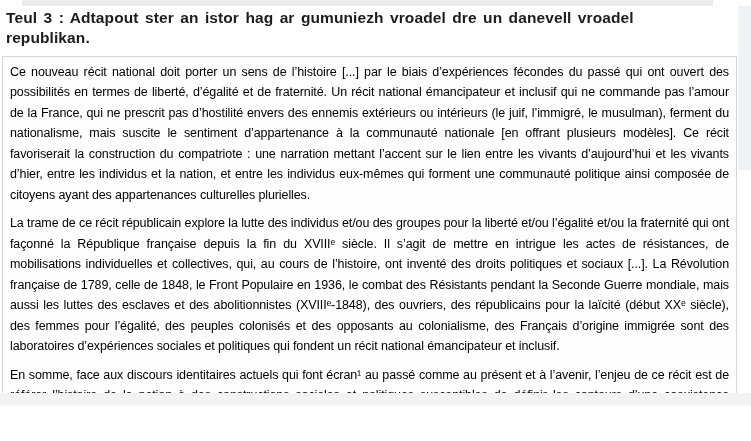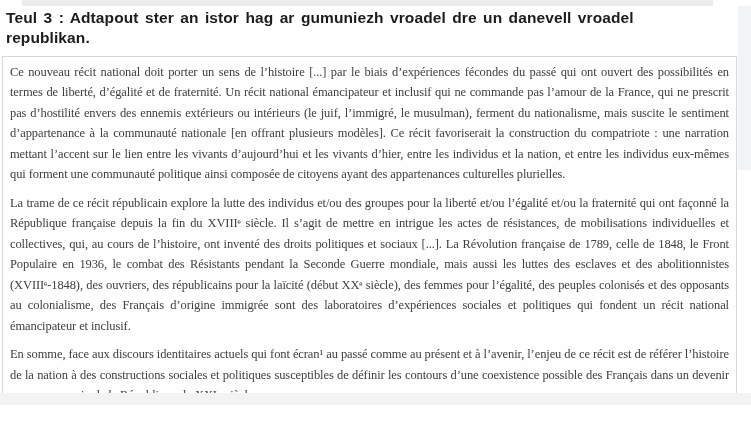--- a/index.html
+++ b/index.html
@@ -50,22 +50,21 @@
     border: 1px solid #d6d6d6;
     background: #fefefe;
     padding: 5px 7px 5px 7px;
   }
   .quote-box p {
     margin: 0 0 8px 0;
     text-align: justify;
     font-size: 12.5px;
     line-height: 20.5px;
     letter-spacing: -0.1px;
-    color: #404040;
-    font-family: Liberation Serif, serif;
+    color: #000000;
   }
   .quote-box p.last {
     margin-bottom: 8px;
   }
   .attribution {
     text-align: right;
     font-size: 12.5px;
     line-height: 15.5px;
     color: #262626;
     padding-right: 2px;

